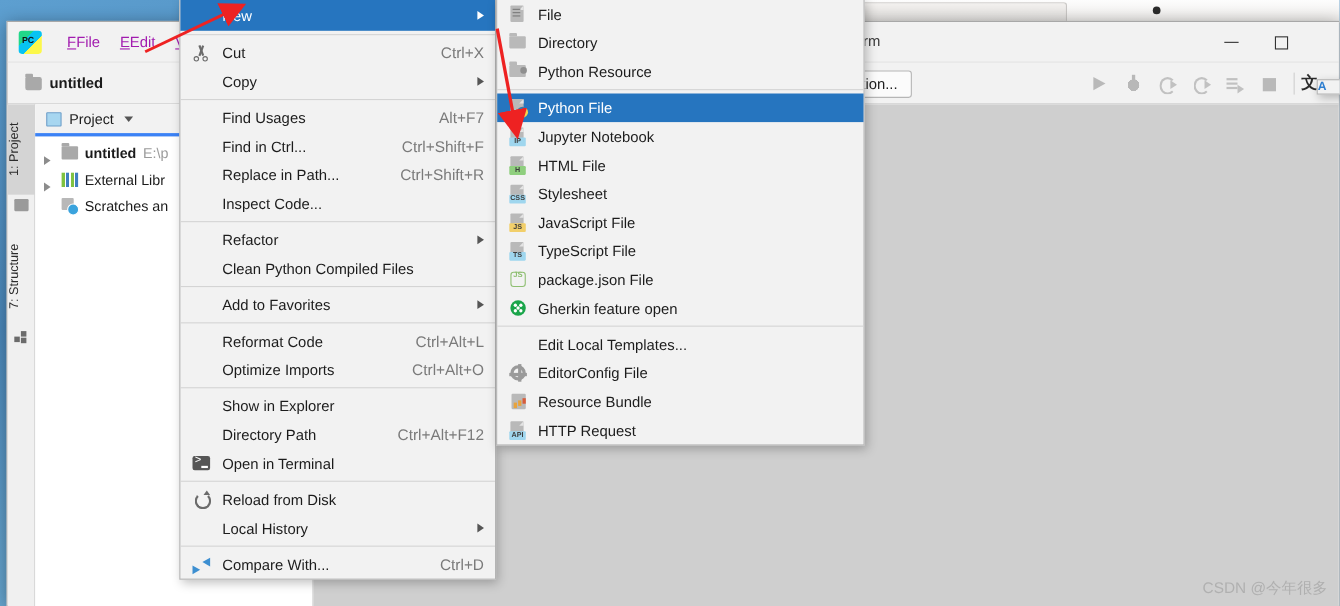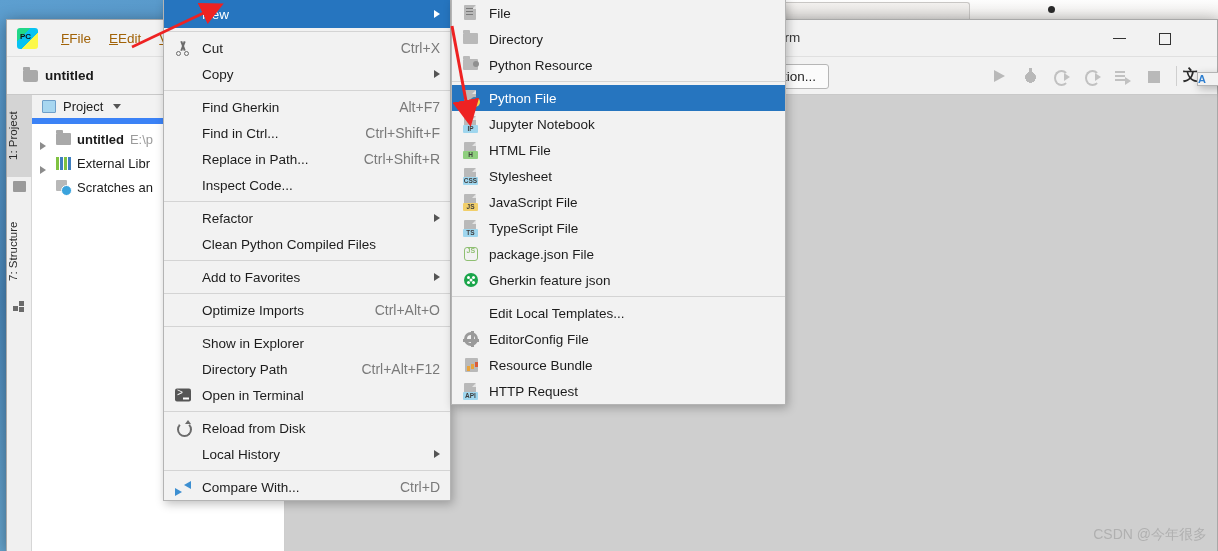--- a/index.html
+++ b/index.html
@@ -63,21 +63,21 @@
     flex: none;
   }
   .pc-logo::after {
     content: "PC";
     position: absolute; left: 3px; top: 4px;
     font-size: 8px; font-weight: bold; color: #111;
     font-family: "Liberation Sans", sans-serif;
   }
   .menu-items { display: flex; margin-left: 14px; }
   .menu-item {
-    padding: 3px 9px; font-size: 13.5px; color: #a16207;
+    padding: 3px 9px; font-size: 13.5px; color: #a21caf;
     cursor: default;
   }
   .menu-item u { text-decoration: underline; }
   .win-title {
     position: absolute; left: 770px; top: 10px;
     font-size: 13.5px; color: #3a3a3a;
   }
   .win-ctrl {
     position: absolute; top: 0; height: 37px; width: 44px;
     display: flex; align-items: center; justify-content: center;
@@ -197,21 +197,21 @@
     content:""; position:absolute; left:6px; top:0; width:5px; height:5px; background:#6b6b6b;
     box-shadow: 0 6px 0 #6b6b6b;
   }
 
   
   .project-panel {
     width: 253px; background: #ffffff; border-right: 1px solid #cdcdcd;
     flex: none; position: relative;
   }
   .pp-header {
-    height: 29px; background: #f2f2f2; border-bottom: 6px solid #3b82f6;
+    height: 29px; background: #f2f2f2; border-bottom: 3px solid #3b82f6;
     display: flex; align-items: center; padding-left: 10px; gap: 7px;
   }
   .pp-header-ico {
     width: 14px; height: 13px; border: 1.5px solid #6f9fc9; background: #a7d6f0;
     border-radius: 1px;
   }
   .pp-title { font-size: 13px; color: #1d1d1d; }
   .caret-dn {
     width: 0; height: 0; border-left: 4.5px solid transparent;
     border-right: 4.5px solid transparent; border-top: 5px solid #555;
@@ -572,21 +572,21 @@
       <span>Cut</span>
       <span class="acc">Ctrl+X</span>
     </div>
     <div class="ctx-row">
       <span>Copy</span>
       <span class="ctx-arrow"></span>
     </div>
     <div class="ctx-sep"></div>
 
     <div class="ctx-row">
-      <span>Find Gherkin</span>
+      <span>Find Usages</span>
       <span class="acc">Alt+F7</span>
     </div>
     <div class="ctx-row">
       <span>Find in Ctrl...</span>
       <span class="acc">Ctrl+Shift+F</span>
     </div>
     <div class="ctx-row">
       <span>Replace in Path...</span>
       <span class="acc">Ctrl+Shift+R</span>
     </div>
@@ -603,20 +603,24 @@
       <span>Clean Python Compiled Files</span>
     </div>
     <div class="ctx-sep"></div>
 
     <div class="ctx-row">
       <span>Add to Favorites</span>
       <span class="ctx-arrow"></span>
     </div>
     <div class="ctx-sep"></div>
 
+    <div class="ctx-row">
+      <span>Reformat Code</span>
+      <span class="acc">Ctrl+Alt+L</span>
+    </div>
     <div class="ctx-row">
       <span>Optimize Imports</span>
       <span class="acc">Ctrl+Alt+O</span>
     </div>
     <div class="ctx-sep"></div>
 
     <div class="ctx-row">
       <span>Show in Explorer</span>
     </div>
     <div class="ctx-row">
@@ -725,21 +729,21 @@
       <span class="sub-ico">
           <span class="ic-pkgjson"></span>
         </span>
       <span>package.json File</span>
     </div>
 
     <div class="sub-row">
       <span class="sub-ico">
           <span class="ic-gherkin"></span>
         </span>
-      <span>Gherkin feature json</span>
+      <span>Gherkin feature open</span>
     </div>
     <div class="ctx-sep"></div>
 
     <div class="sub-row">
       <span>Edit Local Templates...</span>
     </div>
 
     <div class="sub-row">
       <span class="sub-ico">
           <span class="ic-gear"></span>

